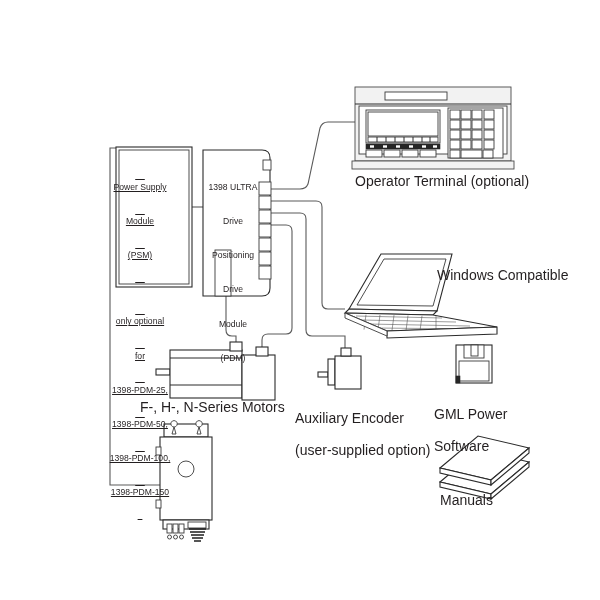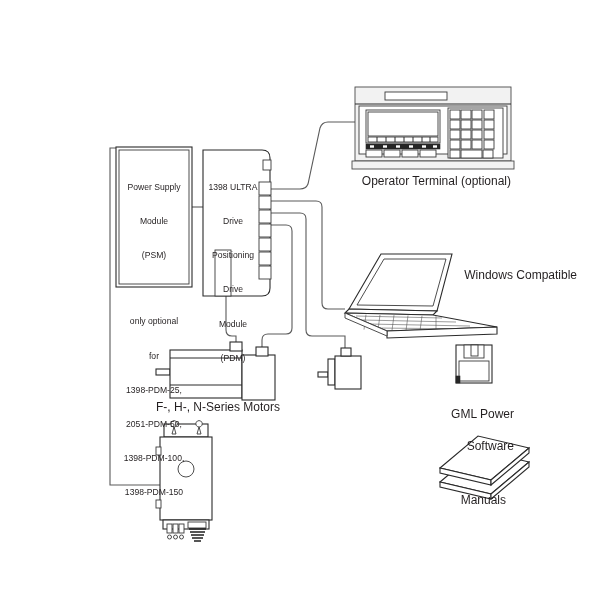--- a/index.html
+++ b/index.html
@@ -26,23 +26,23 @@
   }
   .wire { fill: none; stroke: #5a5a5a; stroke-width: 1.1; }
   .outline { fill: #ffffff; stroke: #2b2b2b; stroke-width: 1.1; }
   .outline-thin { fill: #ffffff; stroke: #3a3a3a; stroke-width: 0.9; }
   .outline-gray { fill: #f2f2f2; stroke: #4a4a4a; stroke-width: 0.9; }
   .nofill { fill: none; stroke: #2b2b2b; stroke-width: 1.0; }
   .solid-dark { fill: #262626; stroke: #262626; stroke-width: 0.6; }
   .lbl {
     position: absolute;
     color: #231f20;
-    font-size: 12px;
+    font-size: 14px;
     line-height: 10.6px;
-    text-align: right;
+    text-align: left;
     white-space: pre;
     font-family: "Liberation Sans", sans-serif;
   }
   .box-text {
     position: absolute;
     color: #231f20;
     font-size: 8.6px;
     line-height: 11.4px;
     text-align: center;
     white-space: pre;
@@ -268,29 +268,29 @@
       </g>
       <g>
         <circle class="outline-thin" cx="169.5" cy="537" r="2"></circle>
         <circle class="outline-thin" cx="175.5" cy="537" r="2"></circle>
         <circle class="outline-thin" cx="181.5" cy="537" r="2"></circle>
       </g>
     </g>
 
   </svg>
 
-  <div class="box-text" style="left:116px; top:159px; width:76px;">
+  <div class="box-text" style="left:102px; top:159px; width:76px;text-decoration:underline;">
     <div>Power Supply</div>
     <div>Module</div>
     <div>(PSM)</div>
     <div style="height:9px;"></div>
     <div>only optional</div>
     <div>for</div>
     <div>1398-PDM-25,</div>
-    <div>2051-PDM-50,</div>
+    <div>1398-PDM-50,</div>
     <div>1398-PDM-100,</div>
     <div>1398-PDM-150</div>
   </div>
 
   <div class="box-text" style="left:200px; top:159px; width:66px;">
     <div>1398 ULTRA</div>
     <div>Drive</div>
     <div>Positioning</div>
     <div>Drive</div>
     <div>Module</div>
@@ -298,21 +298,25 @@
   </div>
 
   <div class="lbl" style="left:355px; top:176px; width:156px;">Operator Terminal (optional)</div>
 
   <div class="lbl" style="left:437px; top:249px; width:140px;">
     <div>Windows Compatible</div>
   </div>
 
   <div class="lbl" style="left:140px; top:402px; width:140px;">F-, H-, N-Series Motors</div>
 
+  <div class="lbl" style="left:295px; top:392px; width:108px;">
+    <div>Auxiliary Encoder</div>
+    <div>(user-supplied option)</div>
+  </div>
 
   <div class="lbl" style="left:434px; top:388px; width:80px;">
     <div>GML Power</div>
     <div>Software</div>
   </div>
 
-  <div class="lbl" style="left:416px; top:495px; width:90px;">Manuals</div>
+  <div class="lbl" style="left:440px; top:495px; width:90px;">Manuals</div>
 
 </div>
 
 </body></html>

